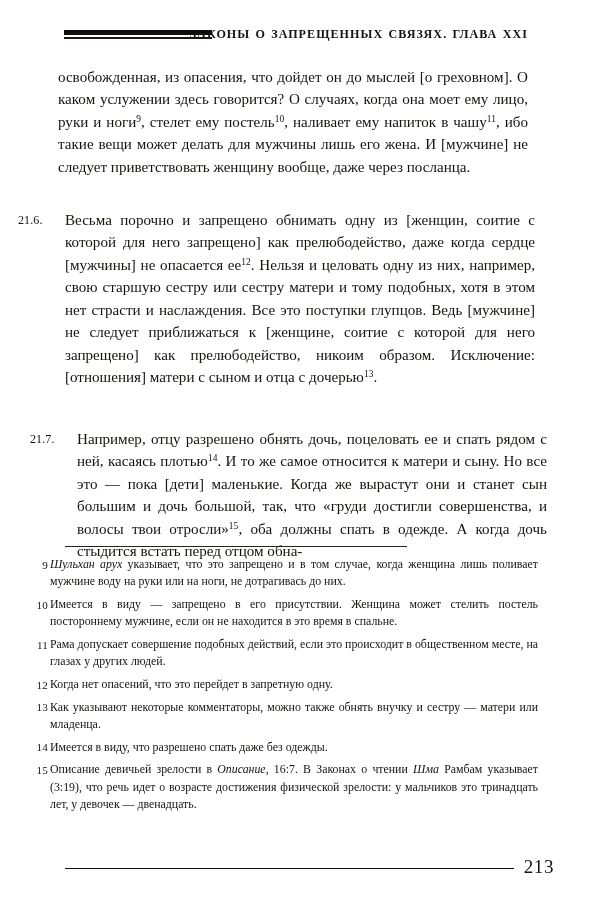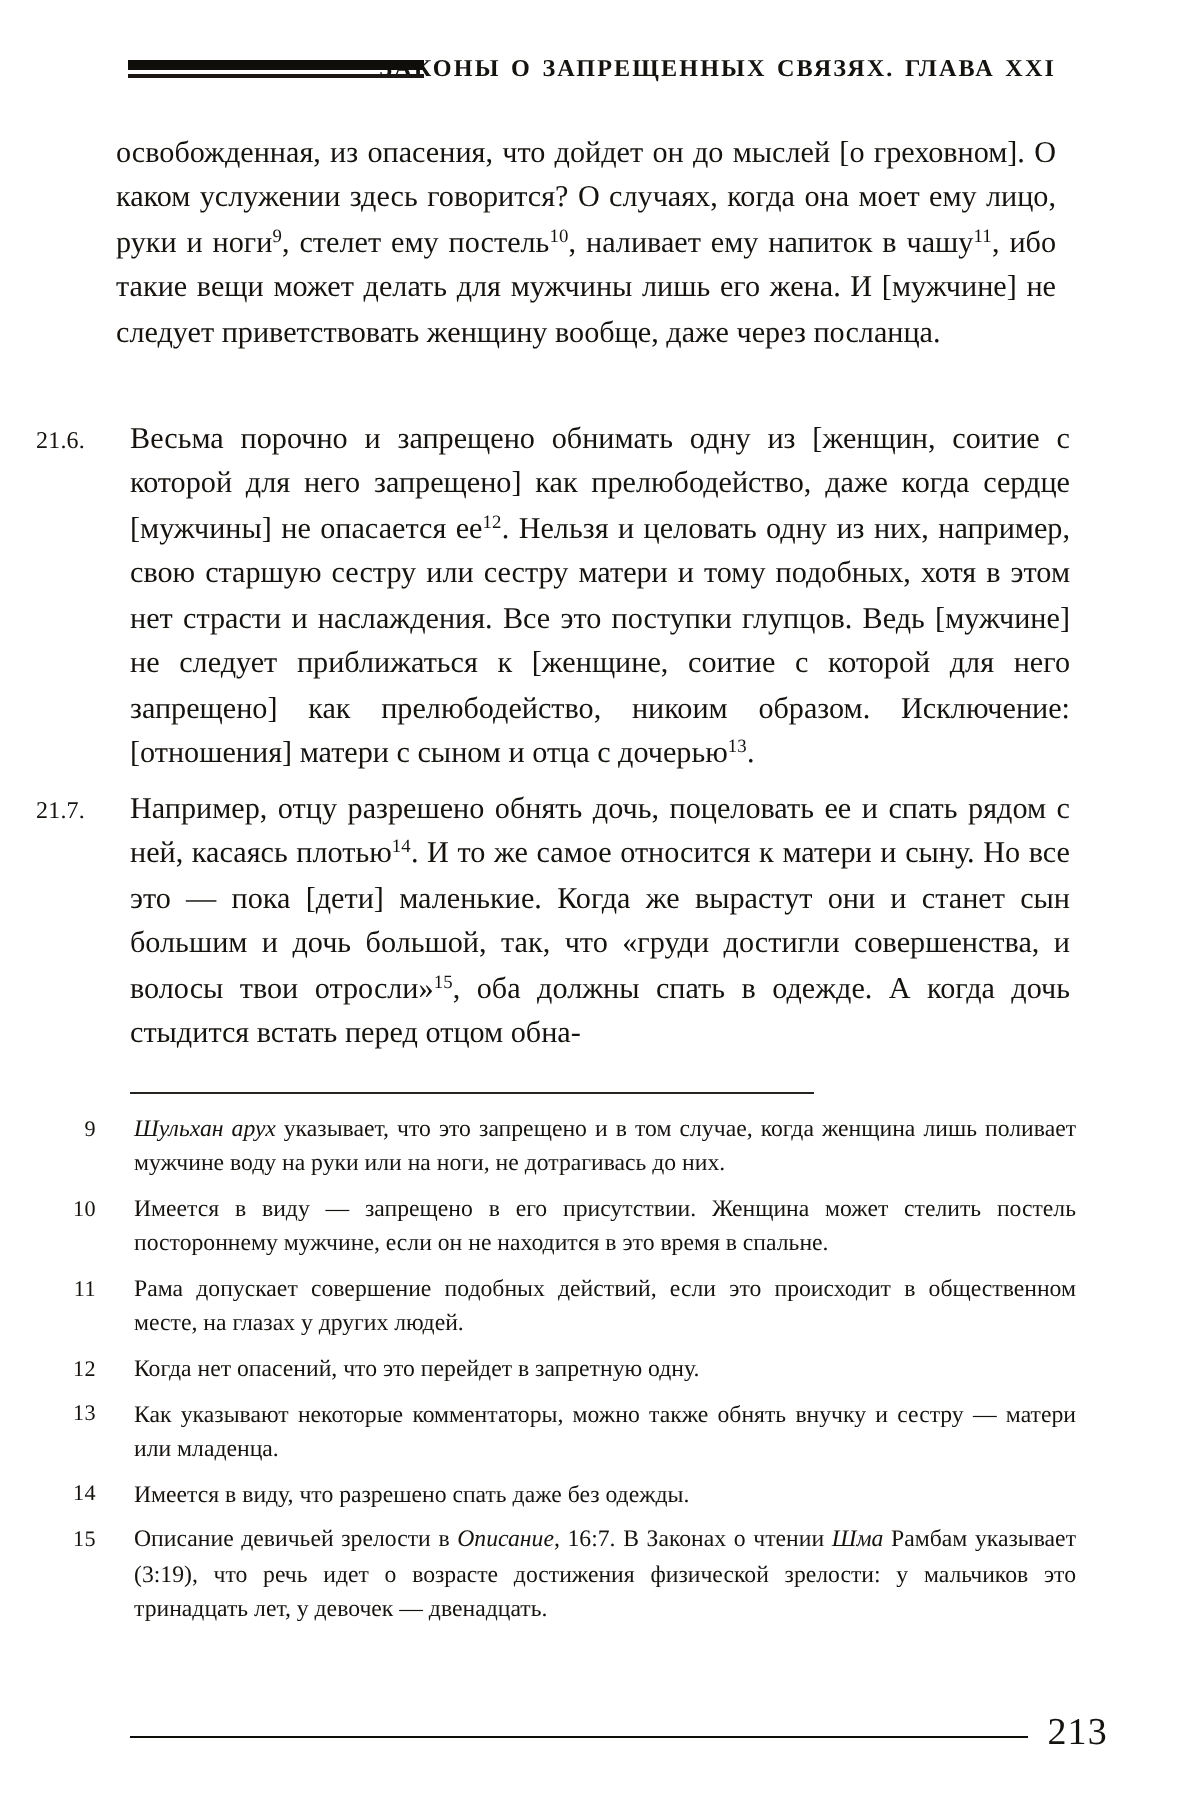--- a/index.html
+++ b/index.html
@@ -139,21 +139,21 @@
     width: 30px;
     text-align: right;
     font-size: 11.1px;
     line-height: 17.3px;
     font-feature-settings: "onum" 1;
     letter-spacing: 0.2px;
     color: #16130f;
   }
   .fn-item .fn-txt {
     display: block;
-    margin-left: 49px;
+    margin-left: 32px;
   }
   .fn-item i, .para i {
     font-style: italic;
   }
 
   
   .folio-rule {
     position: absolute;
     left: 65px;
     top: 868px;
@@ -188,21 +188,21 @@
 
   <div class="para para-lead" style="top:66px;">
     <span>освобожденная, из опасения, что дойдет он до мыслей [о греховном]. О каком услужении здесь говорится? О случаях, когда она моет ему лицо, руки и ноги</span><sup class="fn">9</sup><span>, стелет ему постель</span><sup class="fn">10</sup><span>, наливает ему напиток в чашу</span><sup class="fn">11</sup><span>, ибо такие вещи может делать для мужчины лишь его жена. И [мужчине] не следует приветствовать женщину вообще, даже через посланца.</span>
   </div>
 
   <div class="para numbered" style="top:209px;">
     <span class="num">21.6.</span>
     <span class="txt"><span>Весьма порочно и запрещено обнимать одну из [женщин, соитие с которой для него запрещено] как прелюбодейство, даже когда сердце [мужчины] не опасается ее</span><sup class="fn">12</sup><span>. Нельзя и целовать одну из них, например, свою старшую сестру или сестру матери и тому подобных, хотя в этом нет страсти и наслаждения. Все это поступки глупцов. Ведь [мужчине] не следует приближаться к [женщине, соитие с которой для него запрещено] как прелюбодейство, никоим образом. Исключение: [отношения] матери с сыном и отца с дочерью</span><sup class="fn">13</sup><span>.</span></span>
   </div>
 
-  <div class="para numbered" style="top:394px;">
+  <div class="para numbered" style="top:428px;margin-left:12px;">
     <span class="num">21.7.</span>
     <span class="txt"><span>Например, отцу разрешено обнять дочь, поцеловать ее и спать рядом с ней, касаясь плотью</span><sup class="fn">14</sup><span>. И то же самое относится к матери и сыну. Но все это — пока [дети] маленькие. Когда же вырастут они и станет сын большим и дочь большой, так, что «груди достигли совершенства, и волосы твои отросли»</span><sup class="fn">15</sup><span>, оба должны спать в одежде. А когда дочь стыдится встать перед отцом обна-</span></span>
   </div>
 
   <div class="fn-rule"></div>
 
   <div class="fn-list">
 
     <div class="fn-item">
       <span class="fn-num">9</span>

